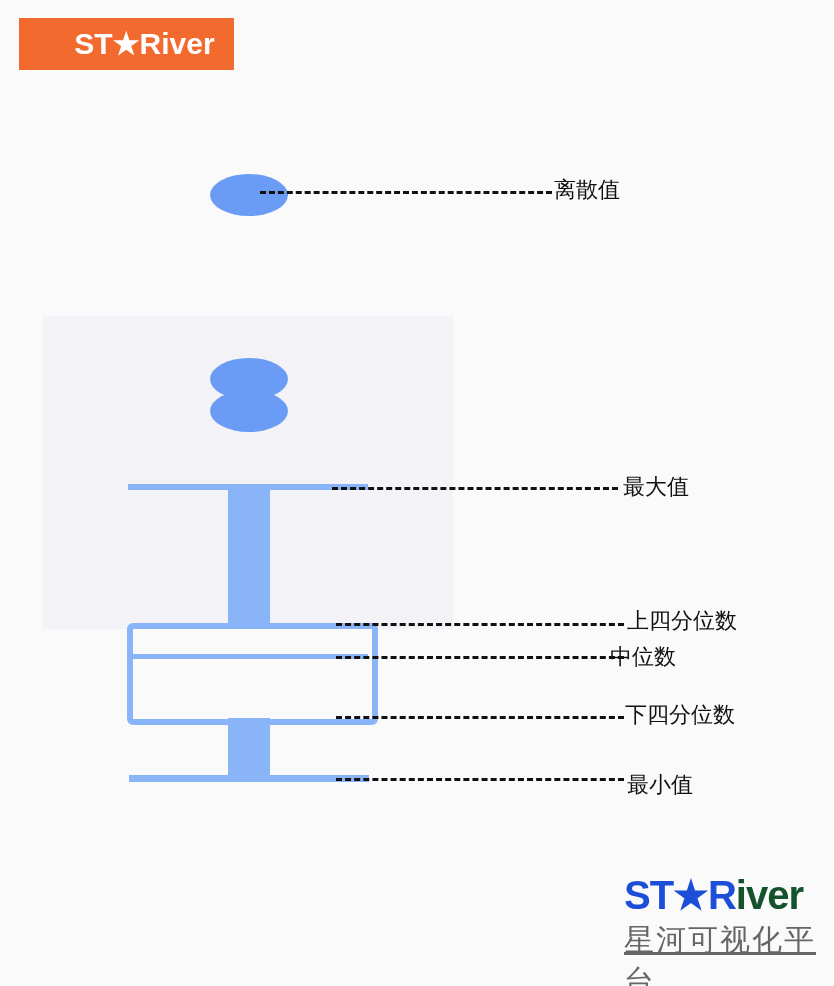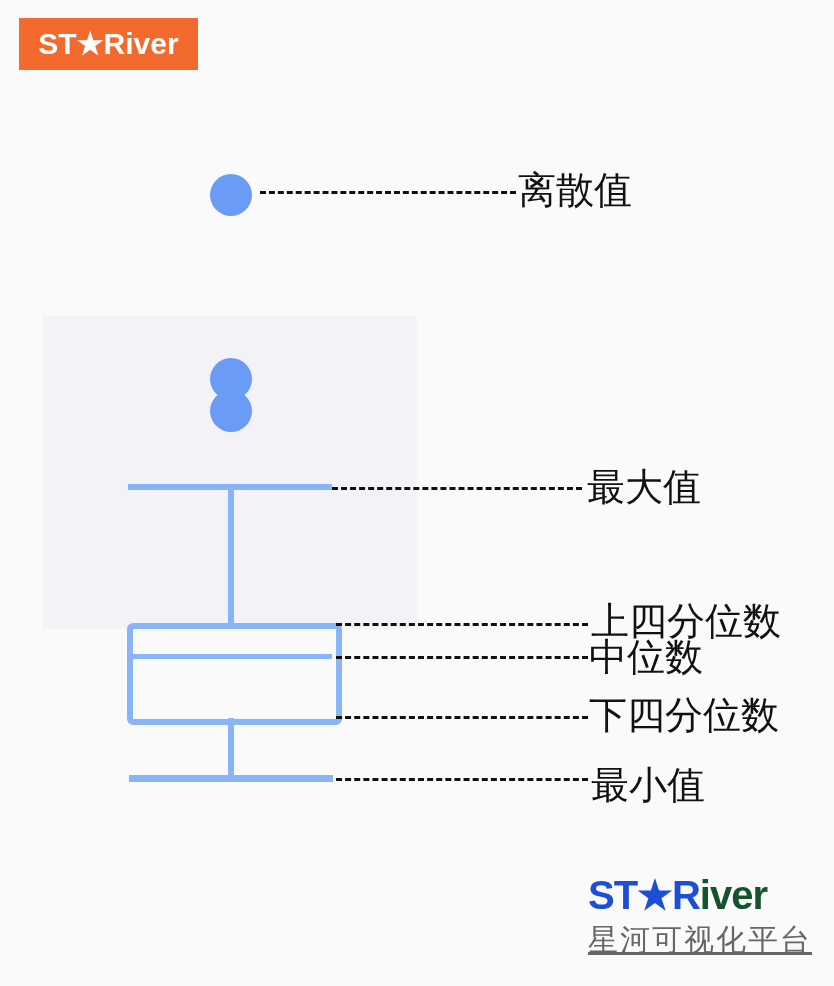--- a/index.html
+++ b/index.html
@@ -1,27 +1,27 @@
 <!DOCTYPE html>
 <html><head>
 <meta charset="utf-8">
 <style>
   html, body { margin:0; padding:0; }
   body { width:834px; height:986px; background:#fafafb; position:relative; overflow:hidden;
          font-family:"DejaVu Sans", sans-serif; }
-  .abs { position:absolute; }
+  .abs { position:absolute;padding-left:36px; }
   .logo-top { left:19px; top:18px; width:179px; height:52px; background:#f26a2e;
               color:#fff; font-weight:bold; font-size:30px; line-height:52px; text-align:center;
               font-family:"Liberation Sans", sans-serif; letter-spacing:0px; }
   .shade { left:43px; top:316px; width:374px; height:313px; background:#f3f3f7; }
   .dot { width:42px; height:42px; border-radius:50%; background:#6a9cf5; filter:blur(0.6px); }
   .bar { background:#8ab4f8; }
   .box { left:127px; top:623px; width:203px; height:90px; border:6px solid #8ab4f8; border-radius:6px; }
   .dash { height:0; border-top:3px dashed #111; }
-  .lbl { font-size:38px; color:#111; line-height:34px; white-space:nowrap; }
+  .lbl { font-size:22px; color:#111; line-height:34px; white-space:nowrap; }
   .brand-b { left:588px; top:872px; font-size:40px; font-weight:bold; font-family:"Liberation Sans", sans-serif; letter-spacing:-1px; }
   .brand-b .o { color:#1d4ed8; } .brand-b .g { color:#14532d; }
   .brand-sub { left:588px; top:920px; font-size:30px; color:#666; letter-spacing:2px;text-decoration:underline; }
 </style>
 </head>
 <body>
 
 <div class="abs logo-top">ST★River</div>
 
 <div class="abs shade"></div>
@@ -42,21 +42,21 @@
 <div class="abs dash" style="left:260px;top:191px;width:256px;"></div>
 <div class="abs lbl" style="left:518px;top:173px;">离散值</div>
 
 <div class="abs dash" style="left:332px;top:487px;width:250px;"></div>
 <div class="abs lbl" style="left:587px;top:470px;">最大值</div>
 
 <div class="abs dash" style="left:336px;top:623px;width:252px;"></div>
 <div class="abs lbl" style="left:591px;top:604px;">上四分位数</div>
 
 <div class="abs dash" style="left:336px;top:656px;width:252px;"></div>
-<div class="abs lbl" style="left:589px;top:640px;">中位数</div>
+<div class="abs lbl" style="left:574px;top:640px;">中位数</div>
 
 <div class="abs dash" style="left:336px;top:716px;width:252px;"></div>
 <div class="abs lbl" style="left:589px;top:698px;">下四分位数</div>
 
 <div class="abs dash" style="left:336px;top:778px;width:252px;"></div>
 <div class="abs lbl" style="left:591px;top:760px;margin-top:8px;">最小值</div>
 
 <div class="abs brand-b">
   <span class="o">ST★R</span><span class="g">iver</span>
 </div>

